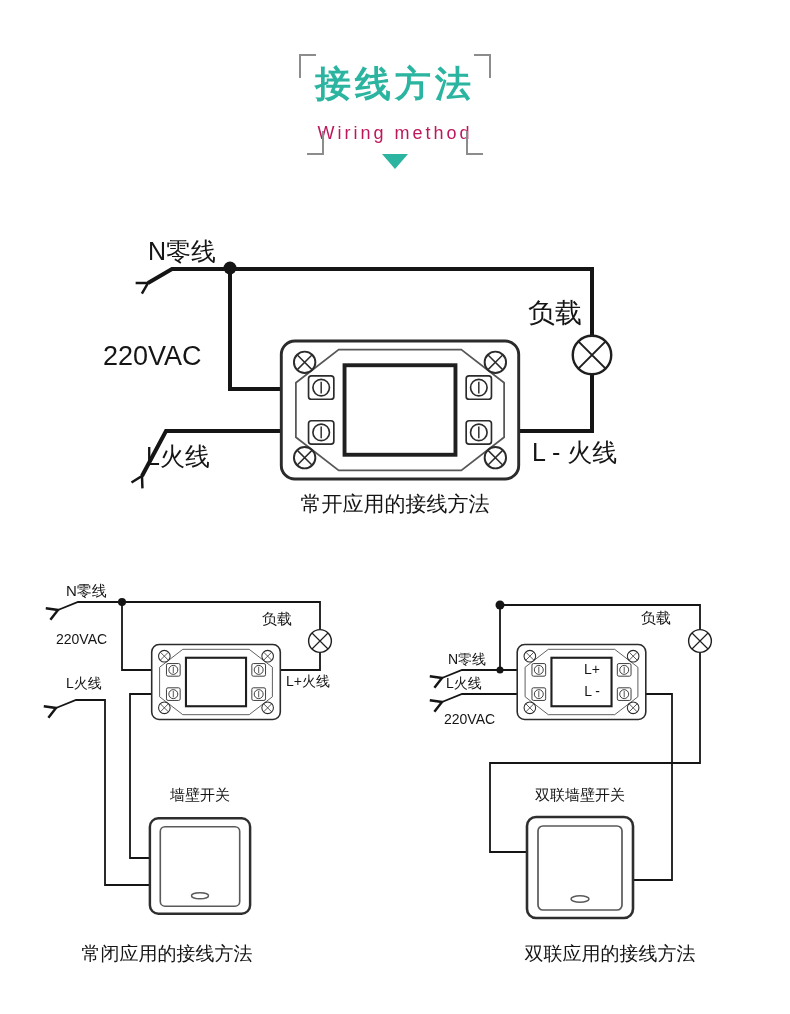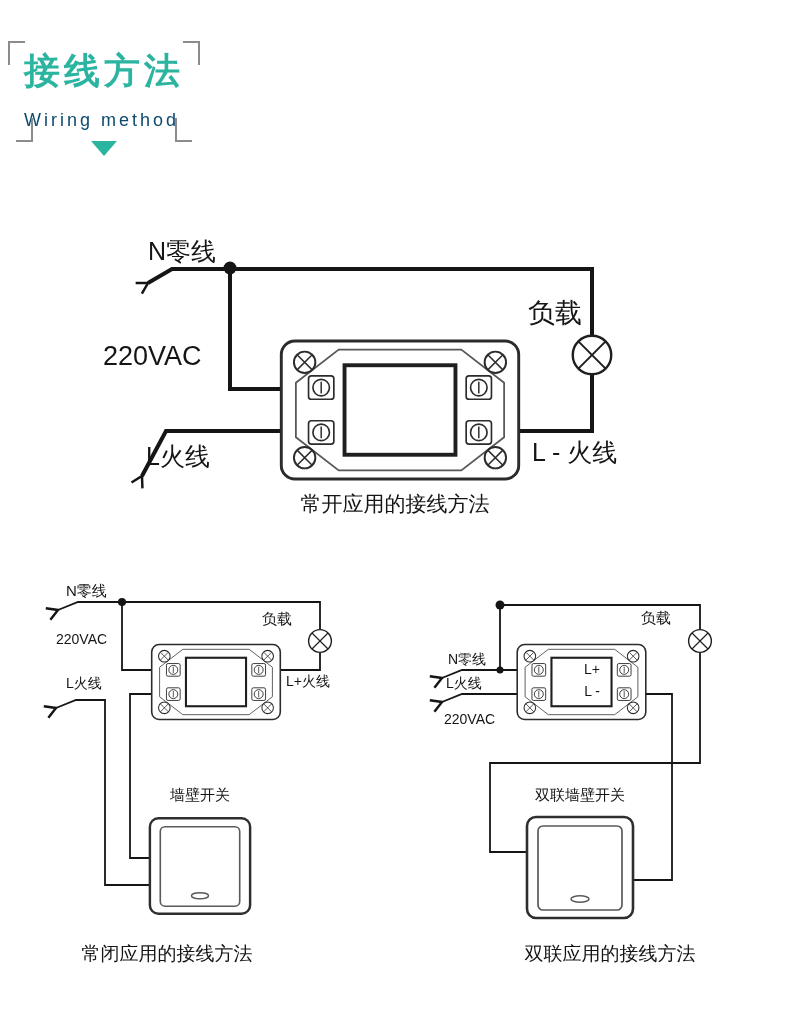--- a/index.html
+++ b/index.html
@@ -1,24 +1,24 @@
 <!DOCTYPE html>
 <html><head>
 <meta charset="utf-8">
 <style>
   *{margin:0;padding:0;box-sizing:border-box}
   html,body{background:#fff}
   body{width:790px;height:1014px;font-family:"Liberation Sans","DejaVu Sans",sans-serif;color:#151515}
   .page{position:relative;width:790px;height:1014px;background:#fff;overflow:hidden}
 
   
-  .hdr{position:absolute;top:43px;left:0;width:100%;}
+  .hdr{position:absolute;top:56px;left:0;width:100%;text-align:center}
   .hdr-inner{position:relative;display:inline-block;padding:4px 24px 2px}
   .title{font-size:36px;font-weight:bold;color:#2bb5a0;letter-spacing:4px}
-  .sub{margin-top:14px;font-size:18px;color:#0c4a6e;letter-spacing:3px}
+  .sub{margin-top:14px;font-size:18px;color:#be185d;letter-spacing:3px}
   .tri{width:0;height:0;border-left:13px solid transparent;border-right:13px solid transparent;
        border-top:15px solid #2bb5a0;margin:10px auto 0}
   .br{position:absolute;width:17px;height:24px;border-color:#8c8c8c;border-style:solid;border-width:0}
   .br.tl{left:8px;top:-2px;border-left-width:2px;border-top-width:2px}
   .br.tr{right:8px;top:-2px;border-right-width:2px;border-top-width:2px}
   .br.bl{left:16px;bottom:16px;border-right-width:2px;border-bottom-width:2px}
   .br.brr{right:16px;bottom:16px;border-left-width:2px;border-bottom-width:2px}
 
   
   svg.diag{position:absolute;overflow:visible}

